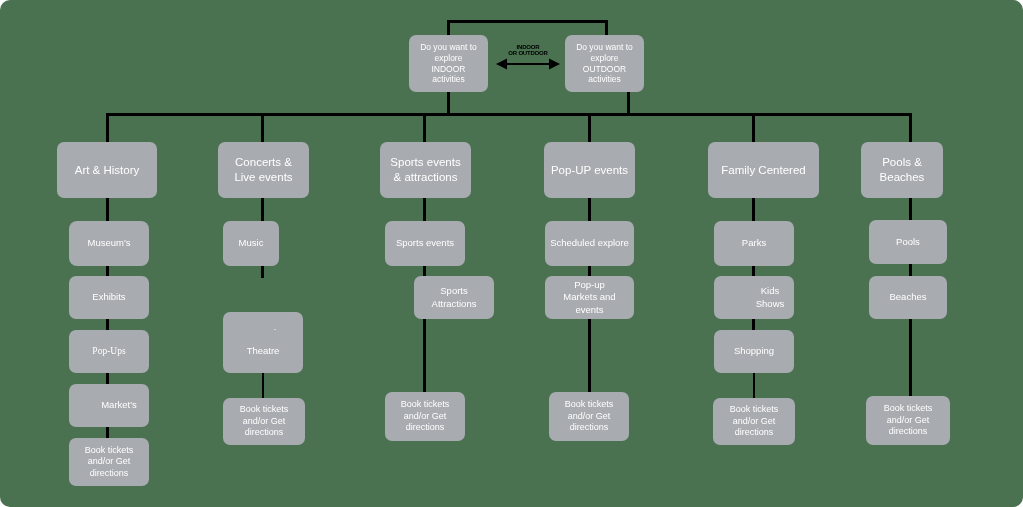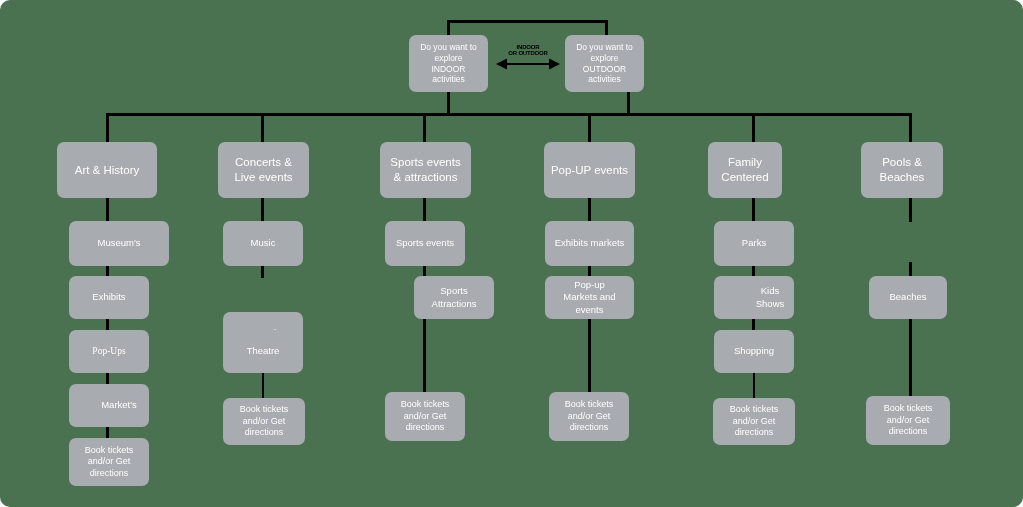--- a/index.html
+++ b/index.html
@@ -85,21 +85,21 @@
   <div class="line vline" style="left:447px;top:92px;height:23px;"></div>
   <div class="line vline" style="left:627px;top:92px;height:23px;"></div>
 
   <div class="line hline" style="left:107px;top:113px;width:805px;"></div>
 
   <div class="line vline" style="left:106px;top:113px;height:30px;"></div>
   <div class="node head" style="left:57px;top:142px;width:100px;height:56px;">
     <span>Art &amp; History</span>
   </div>
   <div class="line vline" style="left:106px;top:196px;height:28px;"></div>
-  <div class="node sub" style="left:69px;top:221px;width:100px;height:45px;">
+  <div class="node sub" style="left:69px;top:221px;width:80px;height:45px;border-radius:8px;">
     <span>Museum's</span>
   </div>
   <div class="line vline" style="left:106px;top:264px;height:14px;"></div>
   <div class="node sub" style="left:69px;top:276px;width:80px;height:43px;">
     <span>Exhibits</span>
   </div>
   <div class="line vline" style="left:106px;top:317px;height:15px;"></div>
   <div class="node sub" style="left:69px;top:330px;width:80px;height:43px;font-family:Liberation Serif, serif;">
     <span>Pop-Ups</span>
   </div>
@@ -115,21 +115,21 @@
   </div>
 
   <div class="line vline" style="left:261px;top:113px;height:30px;"></div>
   <div class="node head" style="left:218px;top:142px;width:91px;height:56px;">
     <span>
       <span>Concerts &amp;</span><br>
       <span>Live events</span>
     </span>
   </div>
   <div class="line vline" style="left:261px;top:196px;height:28px;"></div>
-  <div class="node sub" style="left:223px;top:221px;width:80px;height:45px;">
+  <div class="node sub" style="left:223px;top:221px;width:56px;height:45px;">
     <span>Music</span>
   </div>
   <div class="line vline" style="left:261px;top:264px;height:14px;"></div>
   <div class="node sub" style="left:223px;top:276px;width:80px;height:43px;margin-top:36px;">
     <span>Comedy</span>
   </div>
   <div class="line vline" style="left:261px;top:317px;height:15px;"></div>
   <div class="node sub" style="left:223px;top:330px;width:80px;height:43px;">
     <span>Theatre</span>
   </div>
@@ -161,38 +161,38 @@
       <span>Book tickets</span><br><span>and/or Get directions</span>
     </span>
   </div>
 
   <div class="line vline" style="left:588px;top:113px;height:30px;"></div>
   <div class="node head" style="left:544px;top:142px;width:91px;height:56px;justify-content:center;">
     <span>Pop-UP events</span>
   </div>
   <div class="line vline" style="left:588px;top:196px;height:28px;"></div>
   <div class="node sub" style="left:545px;top:221px;width:89px;height:45px;">
-    <span>Exhibits  markets</span>
+    <span>Scheduled  explore</span>
   </div>
   <div class="line vline" style="left:588px;top:264px;height:14px;"></div>
   <div class="node sub" style="left:545px;top:276px;width:89px;height:43px;">
     <span>
       <span>Pop-up</span><br>
       <span>Markets and events</span>
     </span>
   </div>
   <div class="line vline" style="left:588px;top:317px;height:76px;"></div>
   <div class="node leaf" style="left:549px;top:392px;width:80px;height:49px;">
     <span>
       <span>Book tickets</span><br><span>and/or Get directions</span>
     </span>
   </div>
 
   <div class="line vline" style="left:752px;top:113px;height:30px;"></div>
-  <div class="node head" style="left:708px;top:142px;width:74px;height:56px;">
+  <div class="node head" style="left:708px;top:142px;width:111px;height:56px;">
     <span>Family Centered</span>
   </div>
   <div class="line vline" style="left:752px;top:196px;height:28px;"></div>
   <div class="node sub" style="left:714px;top:221px;width:80px;height:45px;">
     <span>Parks</span>
   </div>
   <div class="line vline" style="left:752px;top:264px;height:14px;"></div>
   <div class="node sub" style="left:714px;top:276px;width:80px;height:43px;padding-left:36px;">
     <span>Kids Shows</span>
   </div>
@@ -205,20 +205,23 @@
     <span>
       <span>Book tickets</span><br><span>and/or Get directions</span>
     </span>
   </div>
 
   <div class="line vline" style="left:909px;top:113px;height:30px;"></div>
   <div class="node head" style="left:861px;top:142px;width:82px;height:56px;">
     <span>Pools &amp; Beaches</span>
   </div>
   <div class="line vline" style="left:909px;top:196px;height:26px;"></div>
+  <div class="node sub" style="left:869px;top:220px;width:78px;height:44px;">
+    <span>Pools</span>
+  </div>
   <div class="line vline" style="left:909px;top:262px;height:16px;"></div>
   <div class="node sub" style="left:869px;top:276px;width:78px;height:43px;">
     <span>Beaches</span>
   </div>
   <div class="line vline" style="left:909px;top:317px;height:80px;"></div>
   <div class="node leaf" style="left:866px;top:396px;width:84px;height:49px;">
     <span>
       <span>Book tickets</span><br><span>and/or Get directions</span>
     </span>
   </div>

